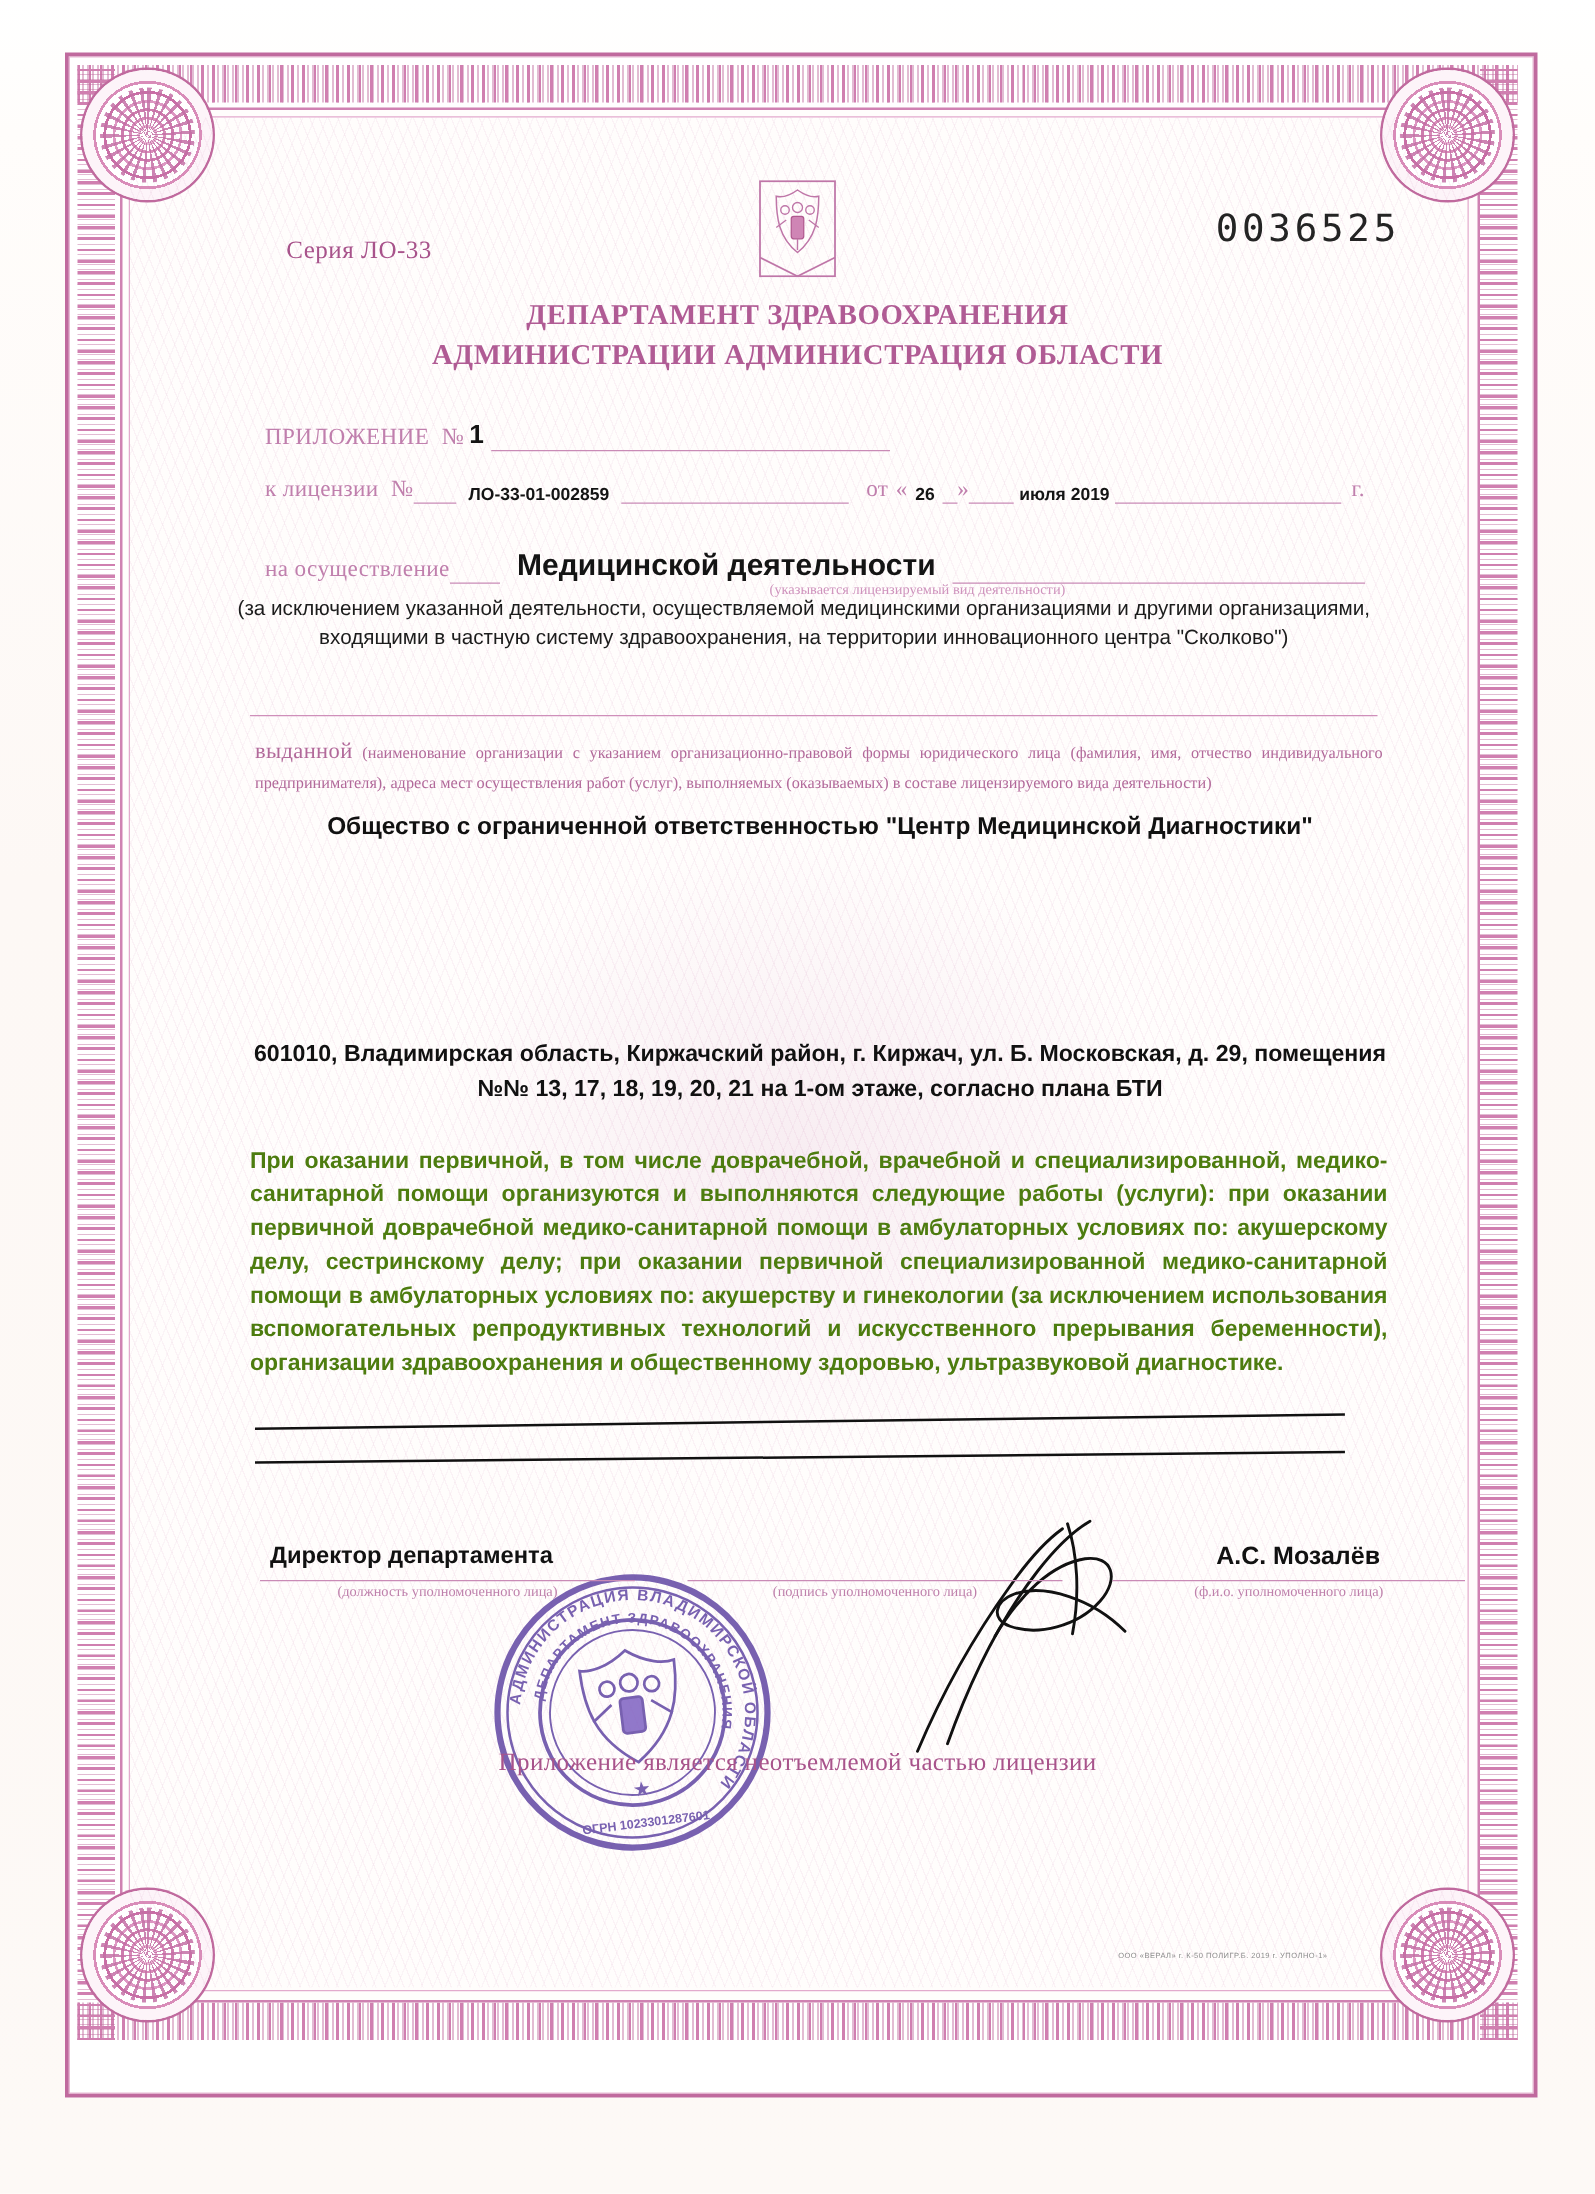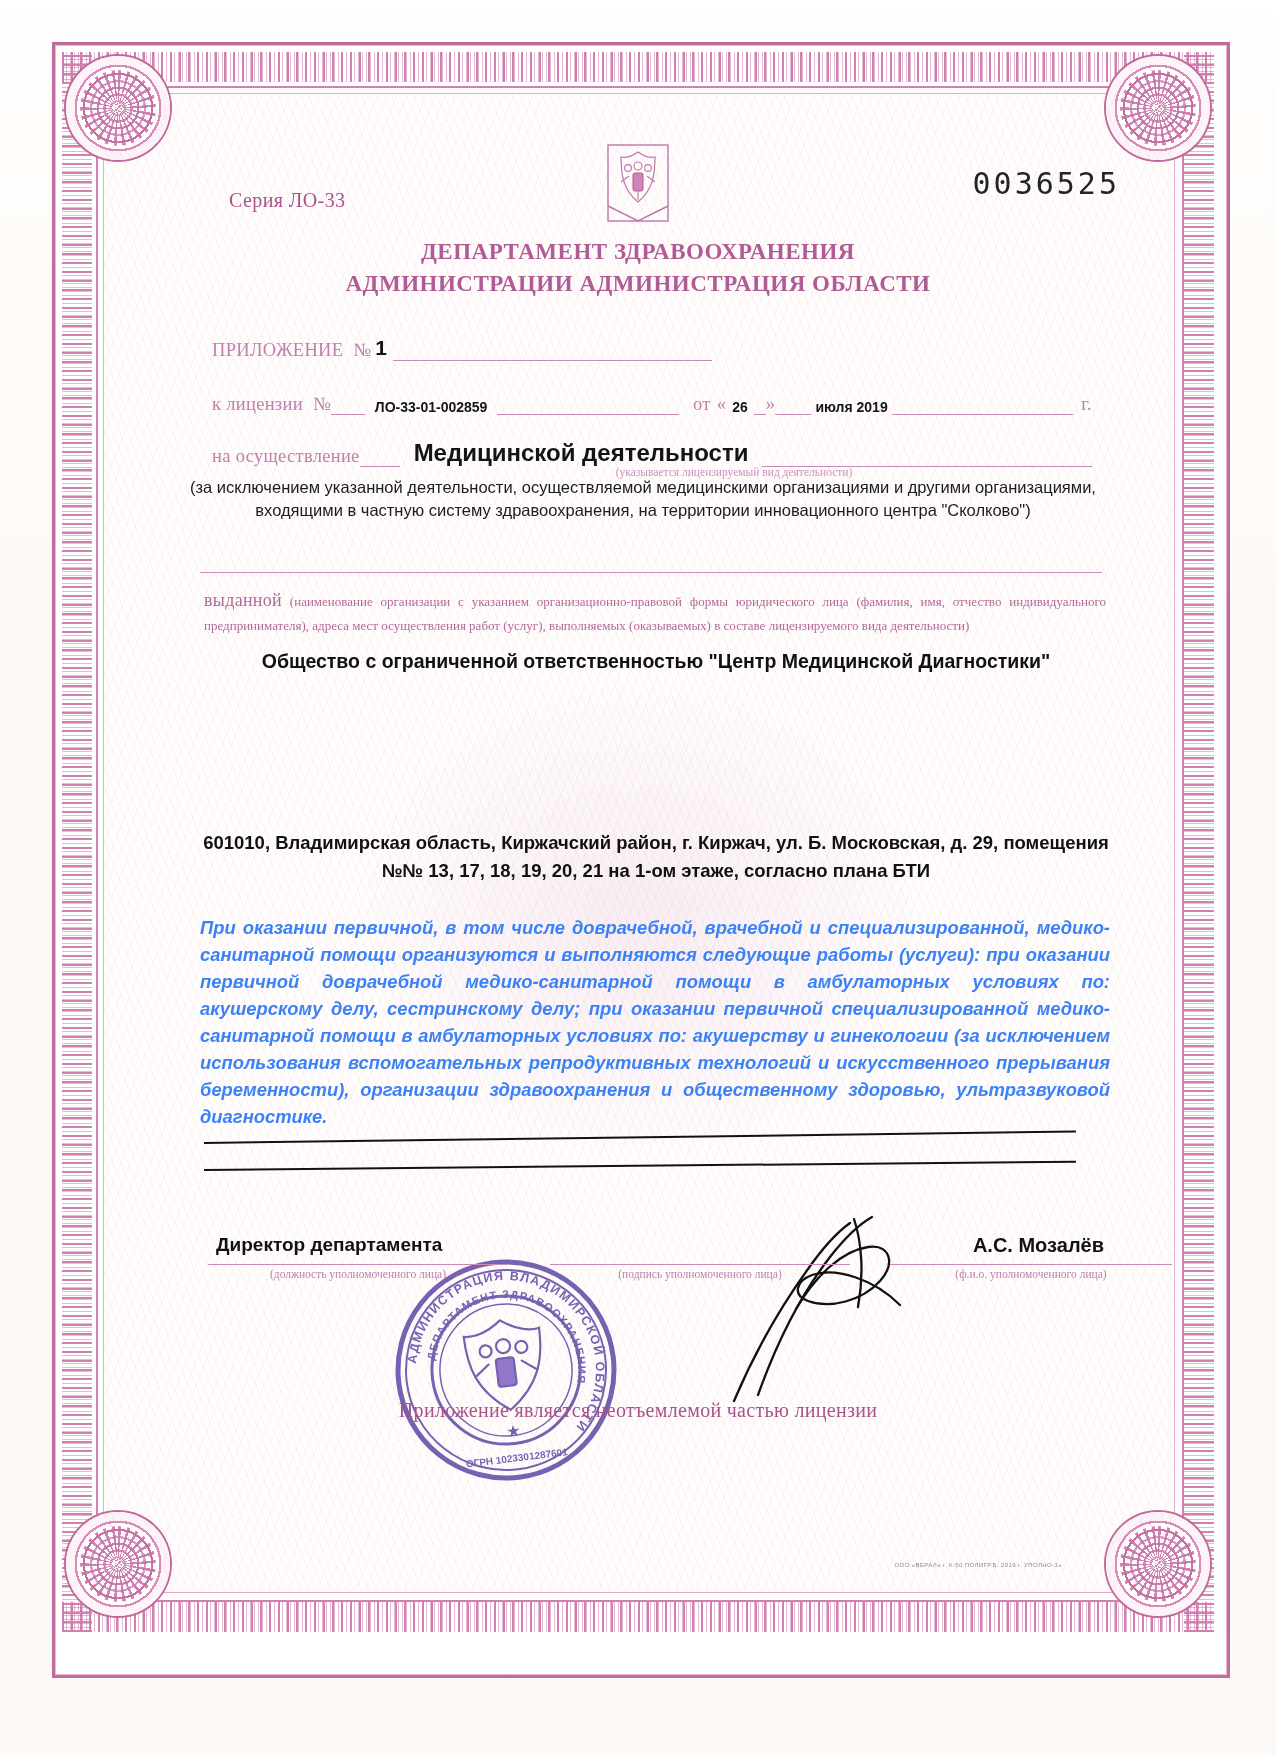--- a/index.html
+++ b/index.html
@@ -90,21 +90,21 @@
       letter-spacing:.3px;white-space:nowrap;}
   .rule{border-bottom:1.2px solid #c98bb6;flex:1;height:1px;}
   .val{font-weight:700;color:#141414;font-size:14px;white-space:nowrap;
       font-family:"Liberation Sans",sans-serif;}
 
   
   .r-app{left:108px;top:242px;width:500px;justify-content:space-between;}
   .r-app .val{font-size:21px;padding:0 6px 1px 4px;}
 
   
-  .r-lic{left:108px;top:300px;width:880px;}
+  .r-lic{left:108px;top:288px;width:880px;}
 
   
   .r-act{left:108px;top:345px;width:880px;}
   .act-cap{position:absolute;left:400px;top:372px;width:460px;text-align:center;
       font-family:"Liberation Serif",serif;font-size:11.5px;color:#cf93bd;}
 
   .act-note{position:absolute;left:70px;right:60px;top:382px;text-align:center;
       font-size:16.5px;color:#1c1c1c;line-height:1.42;
       font-family:"Liberation Sans",sans-serif;}
 
@@ -115,22 +115,22 @@
       line-height:1.62;text-align:justify;}
   .issued .big{font-size:18px;letter-spacing:.3px;}
 
   .orgname{position:absolute;left:96px;right:60px;top:556px;text-align:center;
       font-weight:700;font-size:19.5px;color:#111;}
 
   .address{position:absolute;left:96px;right:60px;top:735px;text-align:center;
       font-weight:700;font-size:18.5px;color:#111;line-height:1.5;}
 
   .body{position:absolute;left:96px;right:62px;top:820px;text-align:justify;
-      font-weight:700;font-size:18.4px;color:#3b82f6;line-height:1.47;
-      text-align-last:left;font-style:italic;}
+      font-weight:700;font-size:18.4px;color:#4d7c0f;line-height:1.47;
+      text-align-last:left;}
 
   .sig-rule-a{position:absolute;left:100px;top:1048px;width:872px;height:2px;
       background:#111;transform:rotate(-0.75deg);transform-origin:left center;}
   .sig-rule-b{position:absolute;left:100px;top:1075px;width:872px;height:2px;
       background:#111;transform:rotate(-0.55deg);transform-origin:left center;}
 
   .sig-row{position:absolute;left:96px;right:60px;top:1140px;height:60px;}
   .sig-title{position:absolute;left:16px;top:0;font-weight:700;font-size:19px;color:#111;text-align:right;}
   .sig-name{position:absolute;right:8px;top:0;font-weight:700;font-size:20px;color:#111;}
   .sig-line{position:absolute;height:1px;background:#c98bb6;}

